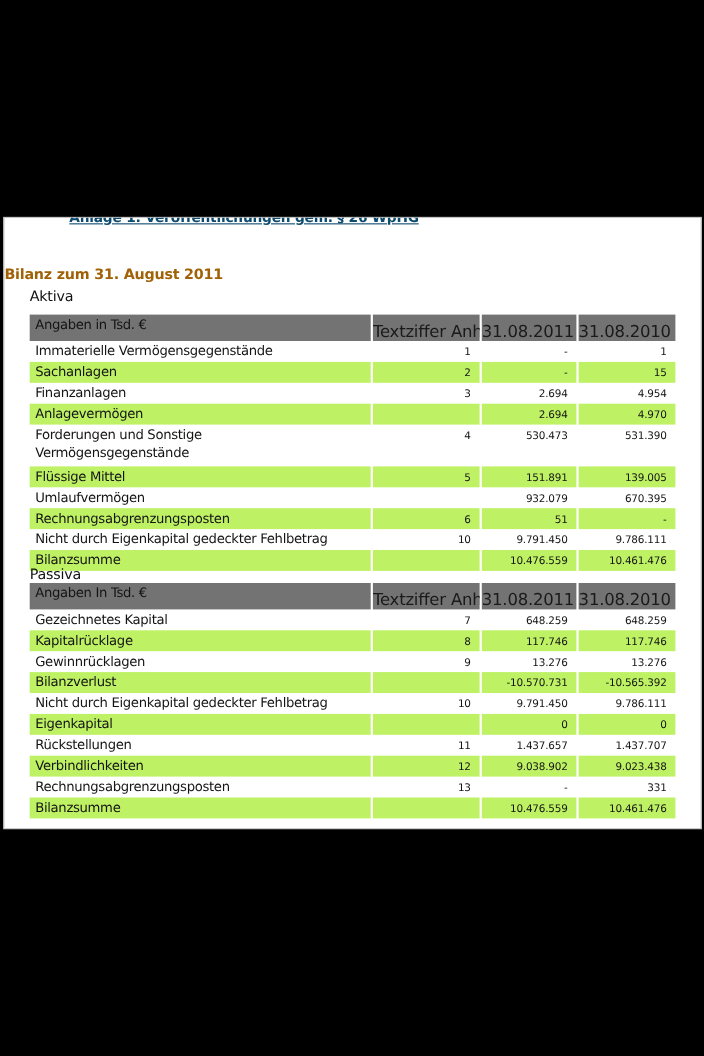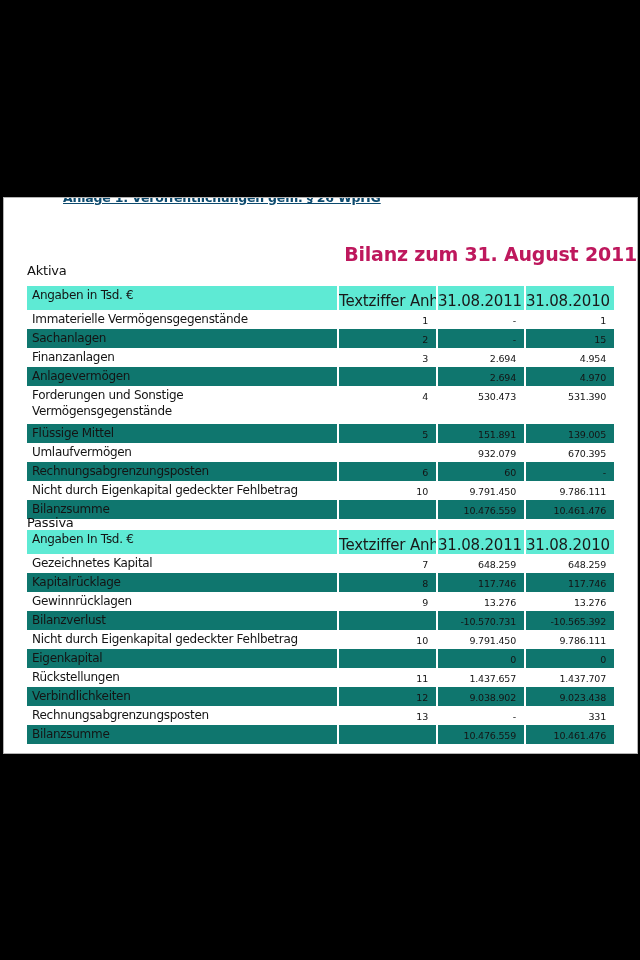--- a/index.html
+++ b/index.html
@@ -34,25 +34,25 @@
     font-weight: bold;
     letter-spacing: -0.2px;
     text-decoration: underline;
     color: #0c4a6e;
     white-space: nowrap;
   }
 
   .doc-title {
     position: absolute;
     left: 0; top: 45px; width: 100%;
-    text-align: right;
-    font-size: 19px;
+    text-align: left;
+    font-size: 13px;
     font-weight: bold;
     letter-spacing: -0.2px;
-    color: #be185d;
+    color: #a16207;
   }
 
   .section-heading {
     position: absolute;
     left: 23px;
     font-size: 13px;
     font-weight: normal;
     letter-spacing: -0.2px;
     color: #111;
   }
@@ -71,22 +71,22 @@
   table.bilanz.passiva { top: 332px; }
 
   table.bilanz th, table.bilanz td {
     margin: 0;
     box-sizing: border-box;
     height: 19px;
     vertical-align: top;
     font-weight: normal;
     overflow: hidden;
   }
-  tr.hdr th { background: #5eead4; }
-  tr.alt td { background: #0f766e; }
+  tr.hdr th { background: #737373; }
+  tr.alt td { background: #bef264; }
 
   th.lbl, td.lbl {
     text-align: left;
     padding: 2px 0 0 5px;
     font-size: 12px;
     letter-spacing: -0.3px;
     line-height: 15.5px;
     white-space: pre;
     color: #141414;
   }
@@ -170,21 +170,21 @@
         </tr>
         <tr>
           <td class="lbl">Umlaufvermögen</td>
           <td class="num"></td>
           <td class="num">932.079</td>
           <td class="num">670.395</td>
         </tr>
         <tr class="alt">
           <td class="lbl">Rechnungsabgrenzungsposten</td>
           <td class="num">6</td>
-          <td class="num">60</td>
+          <td class="num">51</td>
           <td class="num">-</td>
         </tr>
         <tr>
           <td class="lbl">Nicht durch Eigenkapital gedeckter Fehlbetrag</td>
           <td class="num">10</td>
           <td class="num">9.791.450</td>
           <td class="num">9.786.111</td>
         </tr>
         <tr class="alt">
           <td class="lbl">Bilanzsumme</td>

